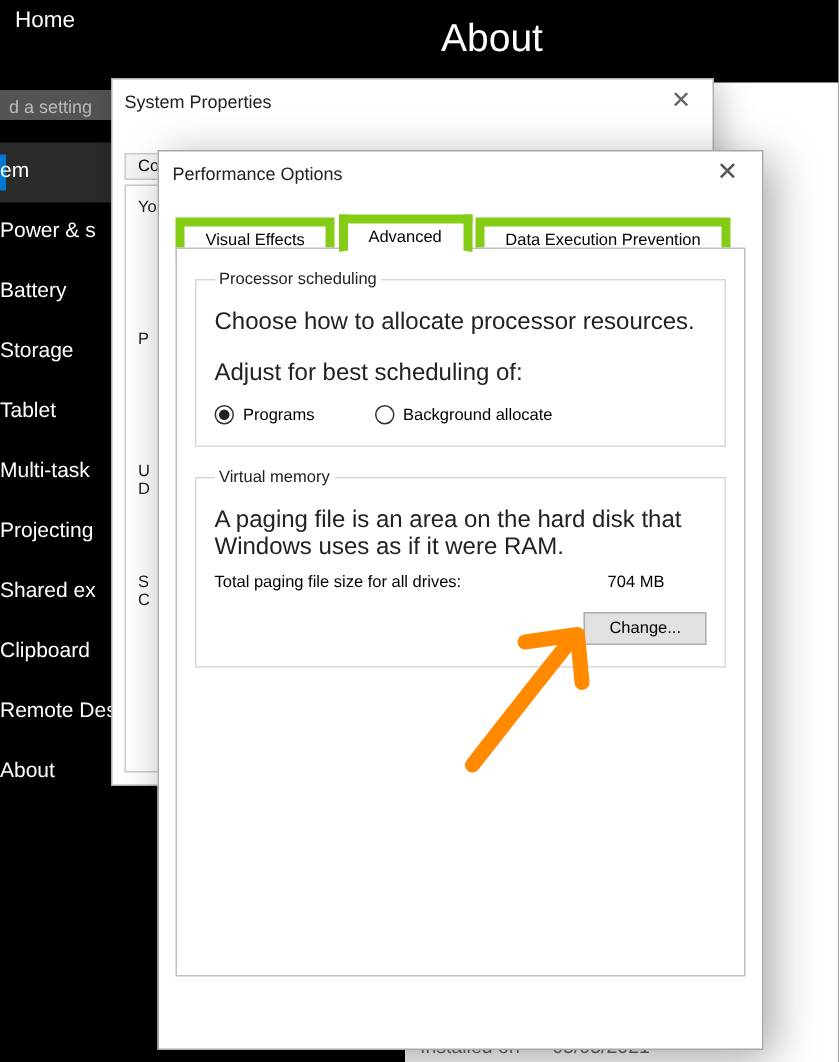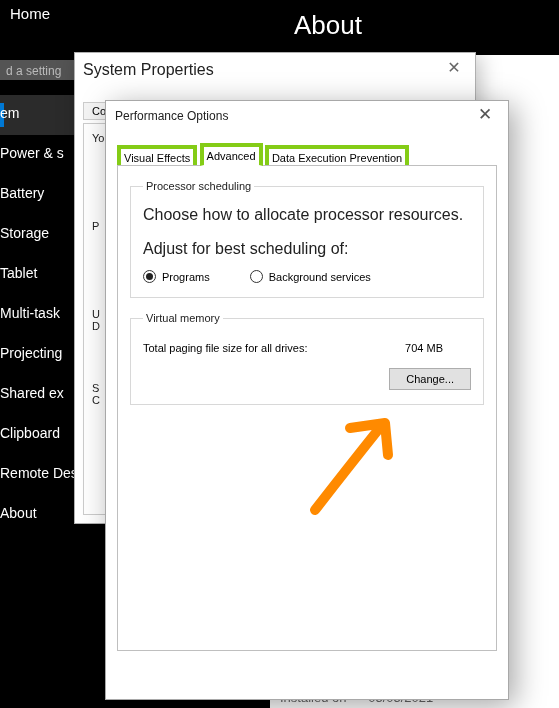--- a/index.html
+++ b/index.html
@@ -15,36 +15,36 @@
   .side-home{position:absolute;left:0;top:0;width:240px;height:44px;}
   .side-home span{position:absolute;left:10px;top:5px;font-size:15px;color:#fff;}
   .side-item{position:relative;height:40px;width:240px;color:#fff;overflow:hidden;}
   .side-item span{position:absolute;left:0;top:10px;font-size:14px;}
   .side-sel{background:#2b2b2b;}
   .side-sel .marker{position:absolute;left:0;top:8px;width:4px;height:24px;background:#0078d4;}
   .about-content{position:absolute;left:280px;top:690px;color:#666;font-size:13px;}
 
   
   .sysprops{position:absolute;left:74px;top:52px;width:400px;height:470px;background:#fff;border:1px solid #b0b0b0;box-shadow:4px 4px 20px rgba(0,0,0,0.25);}
-  .sysprops-title{position:absolute;left:8px;top:8px;font-size:16px;color:#222;}
+  .sysprops-title{position:absolute;left:8px;top:8px;font-size:12px;color:#222;}
   .sysprops-close{position:absolute;right:6px;top:4px;width:30px;height:24px;text-align:center;line-height:22px;color:#666;font-size:16px;}
 
   .sysprops-tabs{position:absolute;left:8px;top:48px;height:22px;}
   .sp-tab{display:inline-block;border:1px solid #ccc;border-bottom:1px solid #fff;padding:2px 8px;background:#fff;font-size:11px;margin-right:-1px;}
   .sp-tab.inactive{border-bottom:1px solid #ccc;background:#f4f4f4;position:relative;top:1px;}
   .sysprops-body{position:absolute;left:8px;top:70px;right:8px;bottom:8px;border:1px solid #ccc;background:#fff;padding:8px;box-sizing:border-box;}
   .sp-line{font-size:11px;color:#222;}
 
   
   .perf{position:absolute;left:105px;top:100px;width:402px;height:598px;background:#fff;border:1px solid #a8a8a8;box-shadow:6px 6px 28px rgba(0,0,0,0.35);}
   .perf-title{position:absolute;left:9px;top:8px;font-size:12px;color:#222;}
   .perf-close{position:absolute;right:6px;top:3px;width:34px;height:24px;text-align:center;line-height:22px;color:#555;font-size:17px;}
 
   .perf-tabs{position:absolute;left:11px;top:42px;height:24px;}
-  .p-tab{display:inline-block;border:4px solid #84cc16;padding:3px 3px;background:#fff;font-size:11px;margin-right:-1px;position:relative;}
+  .p-tab{display:inline-block;border:6px solid #84cc16;padding:3px 14px;background:#fff;font-size:11px;margin-right:-1px;position:relative;}
   .p-tab.active{border-bottom:1px solid #fff;z-index:2;}
   .p-tab.inactive{background:#fff;top:2px;}
 
   .perf-body{position:absolute;left:11px;top:64px;right:11px;bottom:48px;border:1px solid #bfbfbf;background:#fff;box-sizing:border-box;}
 
   fieldset.group{border:1px solid #d8d8d8;margin:14px 12px 0 12px;padding:10px 12px 14px 12px;}
   fieldset.group legend{font-size:11px;color:#222;padding:0 3px;}
   .gtext{font-size:16px;color:#222;margin:4px 0;}
 
   .radio-row{display:flex;gap:40px;margin-top:12px;}
@@ -159,27 +159,28 @@
         <legend>Processor scheduling</legend>
         <div class="gtext">Choose how to allocate processor resources.</div>
         <div class="gtext" style="margin-top:16px">Adjust for best scheduling of:</div>
         <div class="radio-row">
           <div class="radio-item">
             <span class="radio checked"></span>
             <span>Programs</span>
           </div>
           <div class="radio-item">
             <span class="radio"></span>
-            <span>Background services</span>
+            <span>Background allocate</span>
           </div>
         </div>
       </fieldset>
 
       <fieldset class="group">
         <legend>Virtual memory</legend>
+        <div class="gtext">A paging file is an area on the hard disk that Windows uses as if it were RAM.</div>
         <div class="vm-row">
           <span>Total paging file size for all drives:</span>
           <span style="margin-right:28px">704 MB</span>
         </div>
         <div class="change-row">
           <span class="btn">Change...</span>
         </div>
       </fieldset>
 
     </div>

